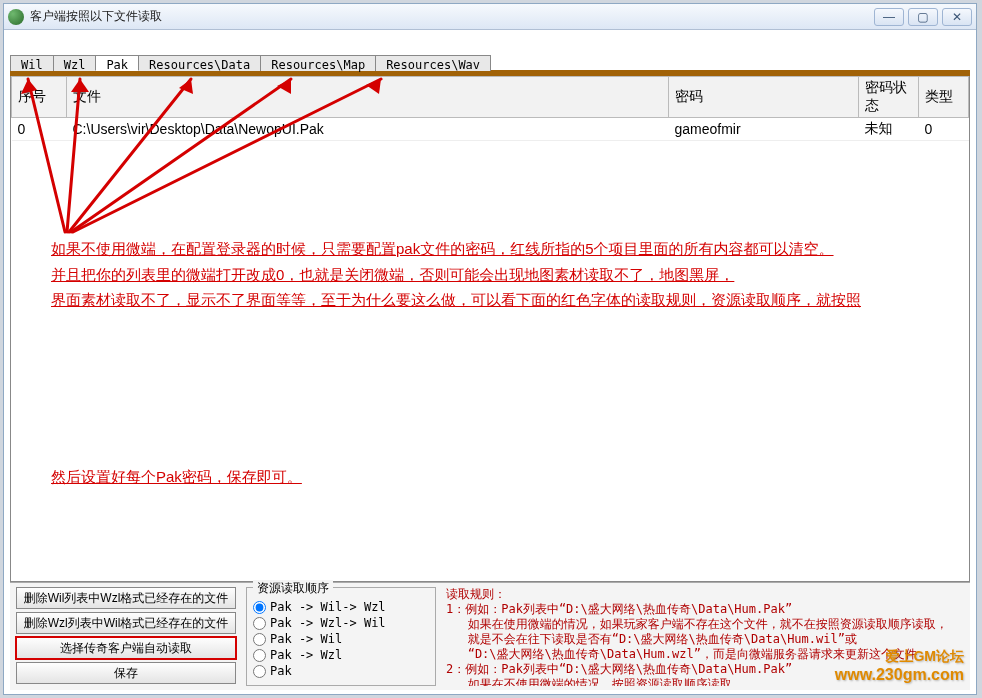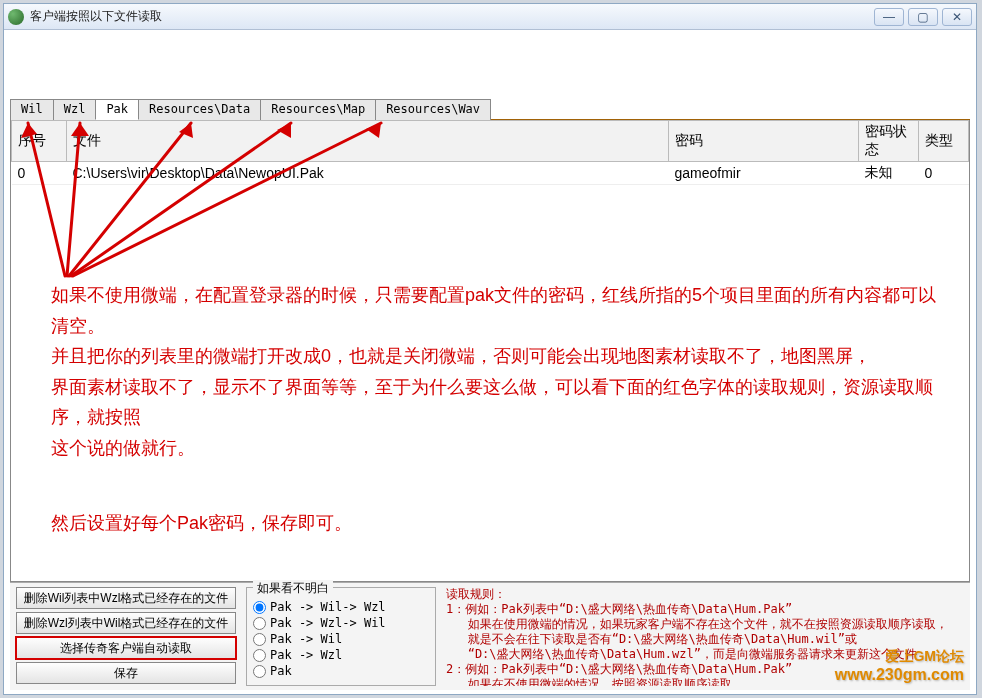--- a/index.html
+++ b/index.html
@@ -52,23 +52,22 @@
   .content {
     flex: 1;
     padding: 4px 6px;
     display: flex;
     flex-direction: column;
     overflow: hidden;
   }
   .tabbar {
     display: flex;
     height: 22px;
-    border-bottom: 1px solid #a16207;
-    position: relative;
-    margin-top: 44px;
+    border-bottom: 6px solid #a16207;
+    position: relative;
   }
   .tab {
     padding: 2px 10px;
     font-family: "SimSun", monospace;
     font-size: 12px;
     border: 1px solid #888;
     border-bottom: none;
     background: #e8e8e8;
     margin-right: -1px;
     cursor: pointer;
@@ -108,23 +107,24 @@
     height: 18px;
   }
   .annotation-svg {
     position: absolute;
     top: 0; left: 0;
     pointer-events: none;
   }
   .anno-text {
     position: absolute;
     color: #d40000;
-    font-size: 18px;
+    font-size: 15px;
     line-height: 1.7;
     font-weight: 500;
+    text-decoration: underline;
   }
   .bottompane {
     border-top: 1px solid #aaa;
     padding: 4px 6px;
     display: flex;
     gap: 10px;
     height: 108px;
     background: #f4f4f4;
   }
   .btncol {
@@ -252,39 +252,38 @@
           <polygon points="180,3 168,12 182,18"></polygon>
           <polygon points="280,3 266,10 280,18"></polygon>
           <polygon points="370,3 355,9 368,18"></polygon>
         </g>
       </svg>
 
       <div class="anno-text" style="top:160px; left:40px; width:900px">
         <div>如果不使用微端，在配置登录器的时候，只需要配置pak文件的密码，红线所指的5个项目里面的所有内容都可以清空。</div>
         <div>并且把你的列表里的微端打开改成0，也就是关闭微端，否则可能会出现地图素材读取不了，地图黑屏，</div>
         <div>界面素材读取不了，显示不了界面等等，至于为什么要这么做，可以看下面的红色字体的读取规则，资源读取顺序，就按照</div>
-        <div>这个说的做就行。</div>
       </div>
 
       <div class="anno-text" style="top:388px; left:40px; width:900px">
         <div>然后设置好每个Pak密码，保存即可。</div>
       </div>
 
     </div>
 
     <div class="bottompane">
       <div class="btncol">
         <button class="btn">删除Wil列表中Wzl格式已经存在的文件</button>
         <button class="btn">删除Wzl列表中Wil格式已经存在的文件</button>
         <button class="btn highlight">选择传奇客户端自动读取</button>
         <button class="btn">保存</button>
       </div>
 
       <fieldset class="radiogroup">
-        <span class="legend">如果看不明白</span>
+        <span class="legend">资源读取顺序</span>
         <div class="opts">
           <label class="radiorow">
               <input type="radio" name="ro" checked="" style="">
               <span>Pak -&gt; Wil-&gt; Wzl</span>
             </label>
           <label class="radiorow">
               <input type="radio" name="ro" style="">
               <span>Pak -&gt; Wzl-&gt; Wil</span>
             </label>
           <label class="radiorow">

